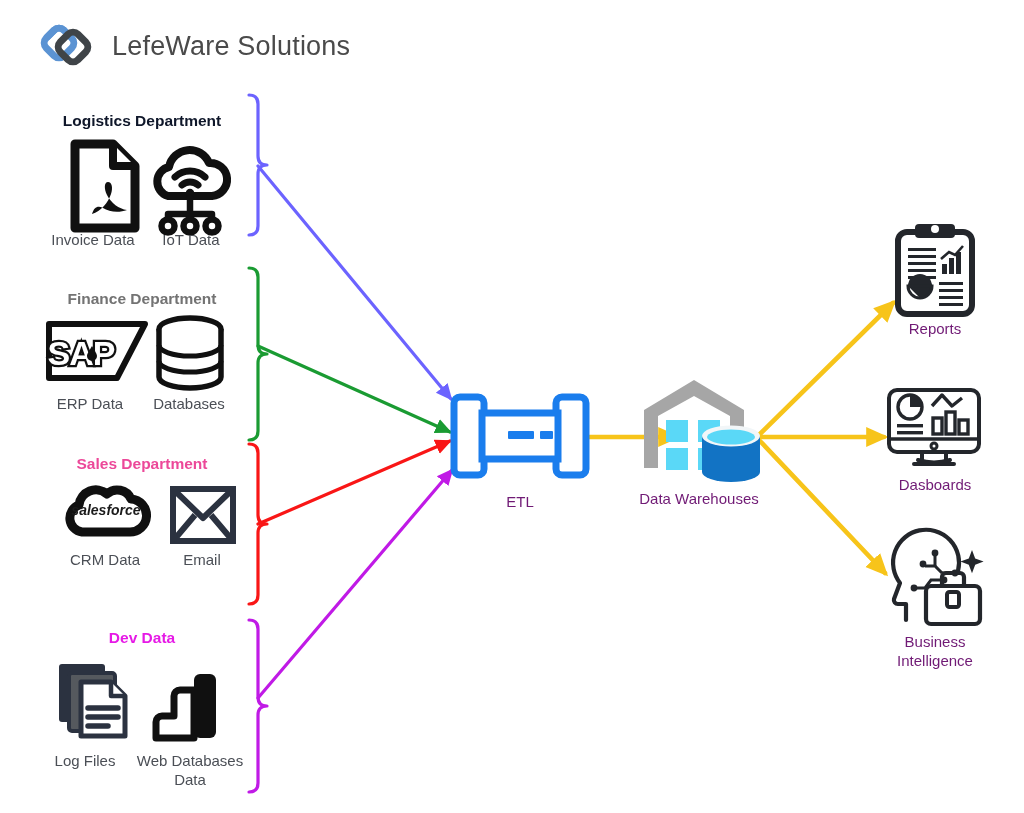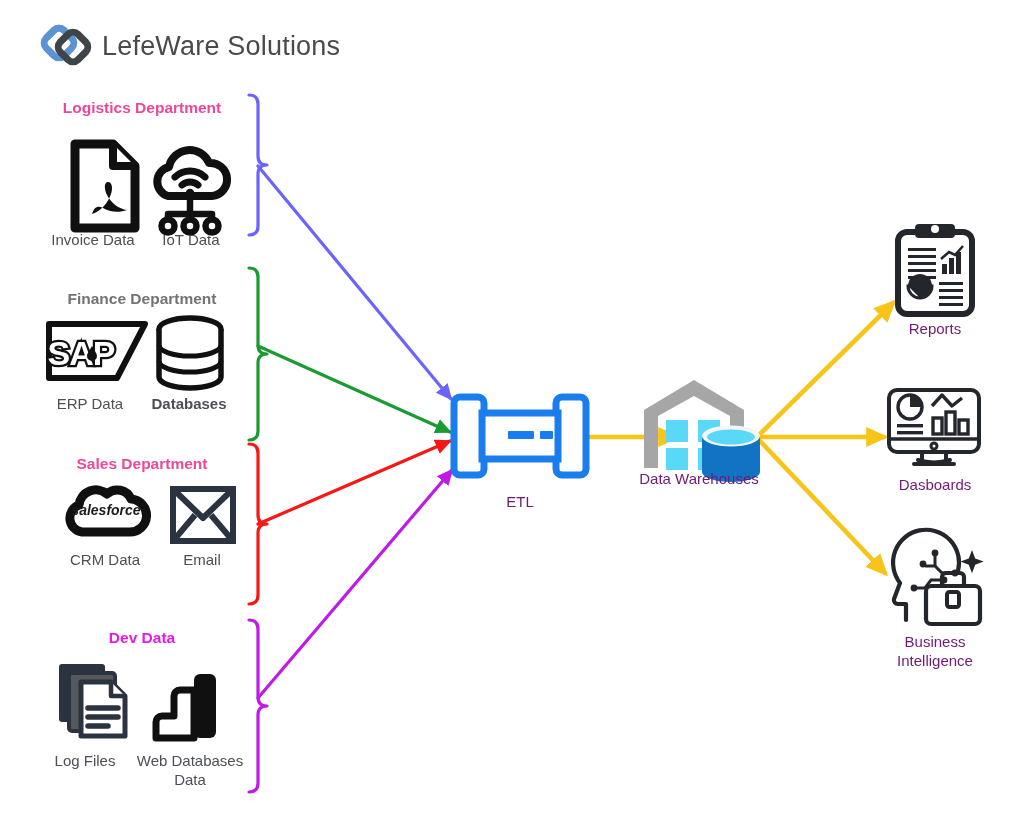--- a/index.html
+++ b/index.html
@@ -6,21 +6,21 @@
   body{
     width:1024px;height:813px;
     background:#ffffff;
     font-family:"Liberation Sans", sans-serif;
     overflow:hidden;
     position:relative;
   }
   #stage{position:absolute;left:0;top:0;width:1024px;height:813px;}
 
   
-  .logo{position:absolute;left:38px;top:20px;display:flex;align-items:center;gap:8px;}
+  .logo{position:absolute;left:38px;top:20px;display:flex;align-items:center;gap:18px;}
   .logo-mark{width:56px;height:52px;display:block;}
   .logo-text{
     font-size:27px;color:#4a4a4a;letter-spacing:.2px;white-space:nowrap;
     font-family:"Liberation Sans", sans-serif;
   }
 
   
   .dept-title{
     position:absolute;font-size:15.5px;font-weight:bold;white-space:nowrap;
     text-align:center;
@@ -93,21 +93,21 @@
 
     <path d="M589,437 L676,437" fill="none" stroke="#f7c41a" stroke-width="4.6" stroke-linecap="round" marker-end="url(#ah-out)"></path>
 
     <g fill="none" stroke="#f7c41a" stroke-width="4.6" stroke-linecap="round">
       <path d="M760,434 L893,303" marker-end="url(#ah-out)"></path>
       <path d="M760,437 L884,437" marker-end="url(#ah-out)"></path>
       <path d="M760,441 L885,573" marker-end="url(#ah-out)"></path>
     </g>
   </svg>
 
-  <div class="dept-title" style="left:46px;top:99px;width:192px;color:#ec4899;">Logistics Department</div>
+  <div class="dept-title" style="left:46px;top:112px;width:192px;color:#0f172a;">Logistics Department</div>
 
   <span class="icon" style="left:68px;top:138px;">
     <svg width="74" height="96" viewBox="0 0 74 96">
       <path d="M7,6 h38 l22,22 v62 h-60 z" fill="#fff" stroke="#101010" stroke-width="9" stroke-linejoin="round"></path>
       <path d="M45,6 v22 h22" fill="#fff" stroke="#101010" stroke-width="8" stroke-linejoin="round"></path>
       <path d="M24,76 c9,-3 16,-11 19,-20 c2,-6 1,-12 -3,-12 c-4,0 -4,7 -1,13 c4,8 12,14 20,15
                c-8,3 -18,2 -24,-2 c-5,-3 -9,-1 -11,6 z" fill="#101010"></path>
     </svg>
   </span>
 
@@ -140,21 +140,21 @@
   <span class="icon" style="left:152px;top:313px;">
     <svg width="76" height="82" viewBox="0 0 76 82">
       <ellipse cx="38" cy="16" rx="31" ry="11" fill="#fff" stroke="#101010" stroke-width="5.5"></ellipse>
       <path d="M7,16 v48 a31,11 0 0 0 62,0 v-48" fill="#fff" stroke="#101010" stroke-width="5.5"></path>
       <path d="M7,32 a31,11 0 0 0 62,0" fill="none" stroke="#101010" stroke-width="5"></path>
       <path d="M7,48 a31,11 0 0 0 62,0" fill="none" stroke="#101010" stroke-width="5"></path>
     </svg>
   </span>
 
   <div class="item-label" style="left:38px;top:395px;width:104px;">ERP Data</div>
-  <div class="item-label" style="left:140px;top:395px;width:98px;font-weight:bold;">Databases</div>
+  <div class="item-label" style="left:140px;top:395px;width:98px;">Databases</div>
 
   <div class="dept-title" style="left:46px;top:455px;width:192px;color:#ec4899;">Sales Department</div>
 
   <span class="icon" style="left:58px;top:480px;">
     <svg width="96" height="62" viewBox="0 0 96 62">
       <path d="M24,52 a14,14 0 0 1 -3,-27 a17,17 0 0 1 28,-11 a15,15 0 0 1 24,5 a13,13 0 0 1 -2,33 z" fill="#fff" stroke="#101010" stroke-width="9" stroke-linejoin="round"></path>
       <text x="48" y="35" font-family="Liberation Sans, sans-serif" font-size="14" font-style="italic" font-weight="bold" fill="#1b1b1b" text-anchor="middle">salesforce</text>
     </svg>
   </span>
 
@@ -212,21 +212,21 @@
       <rect x="62" y="44" width="22" height="22" fill="#5ad8f7"></rect>
       <rect x="30" y="72" width="22" height="22" fill="#5ad8f7"></rect>
       <rect x="62" y="72" width="22" height="22" fill="#5ad8f7"></rect>
       <g>
         <path d="M66,60 v36 a29,10 0 0 0 58,0 v-36z" fill="#1273c4"></path>
         <ellipse cx="95" cy="60" rx="29" ry="10.5" fill="#f2f6f8"></ellipse>
         <ellipse cx="95" cy="61" rx="24" ry="7.5" fill="#5ad8f7"></ellipse>
       </g>
     </svg>
   </span>
-  <div class="node-label" style="left:618px;top:470px;width:162px;">Data Warehouses</div>
+  <div class="node-label" style="left:618px;top:490px;width:162px;">Data Warehouses</div>
 
   <span class="icon" style="left:893px;top:222px;">
     <svg width="84" height="96" viewBox="0 0 84 96">
       <rect x="5" y="10" width="74" height="82" rx="9" fill="#fff" stroke="#23262b" stroke-width="6"></rect>
       <rect x="22" y="2" width="40" height="14" rx="4" fill="#23262b"></rect>
       <circle cx="42" cy="7" r="4" fill="#fff"></circle>
       <g fill="#23262b">
         <rect x="15" y="26" width="28" height="3"></rect>
           <rect x="15" y="33" width="28" height="3"></rect>
         <rect x="15" y="40" width="28" height="3"></rect>

